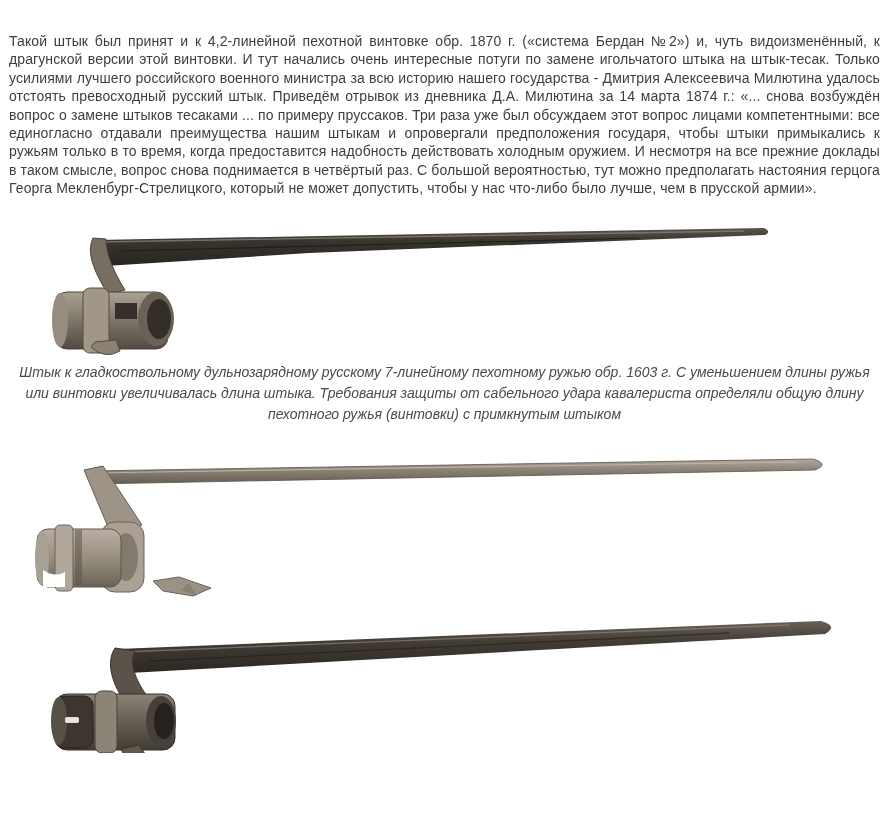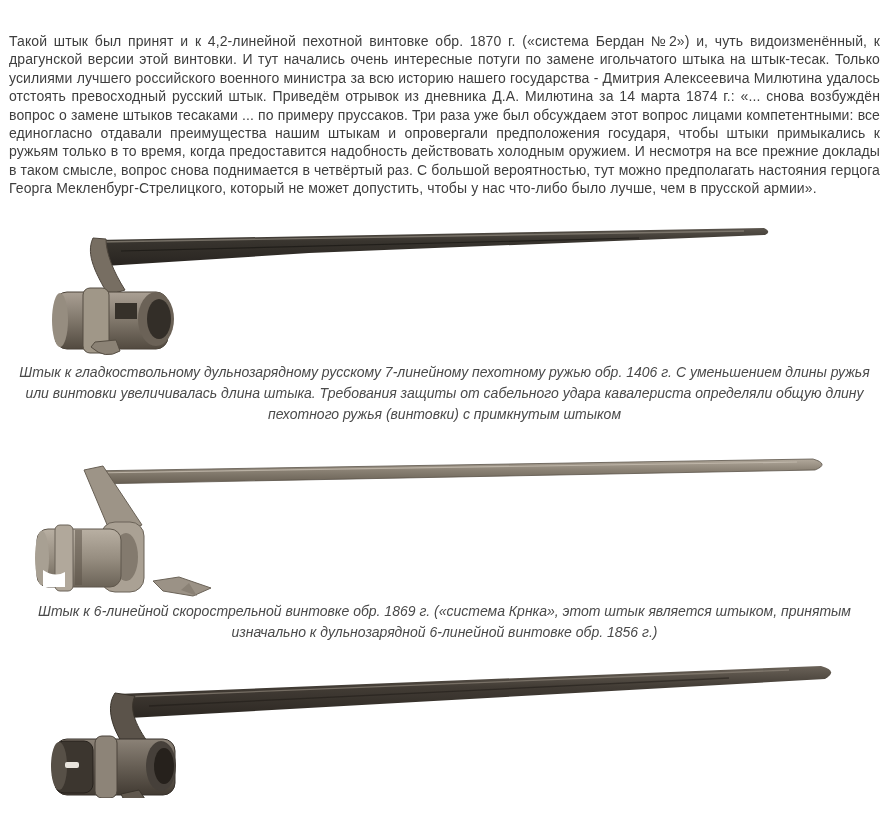--- a/index.html
+++ b/index.html
@@ -80,21 +80,21 @@
       <path d="M84,33 C76,50 88,70 99,90 L116,85 C104,66 97,48 97,34 Z" fill="#776e62" stroke="#4d453c" stroke-width="1"></path>
 
       <rect x="46" y="87" width="113" height="57" rx="12" fill="url(#sock1)" stroke="#4a4238" stroke-width="1"></rect>
       <ellipse cx="51" cy="115" rx="8" ry="27" fill="#968d80"></ellipse>
       <ellipse cx="147" cy="114" rx="18" ry="27" fill="#6b6257"></ellipse>
       <ellipse cx="150" cy="114" rx="12" ry="20" fill="#332e28"></ellipse>
       <rect x="74" y="83" width="26" height="65" rx="7" fill="#a09788" stroke="#554d42" stroke-width="1"></rect>
       <rect x="106" y="98" width="22" height="16" fill="#36312a"></rect>
       <path d="M82,142 Q96,155 111,146 L107,135 L86,137 Z" fill="#8b8275" stroke="#554d42" stroke-width="1"></path>
     </svg>
-    <figcaption>Штык к гладкоствольному дульнозарядному русскому 7-линейному пехотному ружью обр. 1406 г. С уменьшением длины ружья или винтовки увеличивалась длина штыка. Требования защиты от сабельного удара кавалериста определяли общую длину пехотного ружья (винтовки) с примкнутым штыком</figcaption>
+    <figcaption>Штык к гладкоствольному дульнозарядному русскому 7-линейному пехотному ружью обр. 1603 г. С уменьшением длины ружья или винтовки увеличивалась длина штыка. Требования защиты от сабельного удара кавалериста определяли общую длину пехотного ружья (винтовки) с примкнутым штыком</figcaption>
   </figure>
 
   <figure class="fig-2">
     <svg class="fig-img" viewBox="0 0 871 160">
       <defs>
         <linearGradient id="blade2" x1="0" y1="0" x2="0" y2="1">
           <stop offset="0" stop-color="#b2a99c"></stop>
           <stop offset="0.45" stop-color="#8a8174"></stop>
           <stop offset="1" stop-color="#665e52"></stop>
         </linearGradient>
@@ -116,21 +116,20 @@
       <rect x="28" y="91" width="84" height="58" rx="11" fill="url(#sock2)" stroke="#5f574c" stroke-width="1"></rect>
       <ellipse cx="33" cy="120" rx="7" ry="27" fill="#a8a093"></ellipse>
       <rect x="46" y="87" width="18" height="66" rx="5" fill="#b1a89b" stroke="#6b6358" stroke-width="1"></rect>
       <rect x="66" y="92" width="7" height="55" fill="#5c5449" opacity="0.55"></rect>
 
       <path d="M34,149 L34,132 Q46,140 56,134 L56,149 Z" fill="#ffffff"></path>
 
       <path d="M144,143 L170,139 L202,150 L184,158 L154,153 Z" fill="#9b9286" stroke="#6b6358" stroke-width="1"></path>
       <path d="M172,152 L188,158 L180,145 Z" fill="#8a8175"></path>
     </svg>
-    <figcaption>Штык к 6-линейной скорострельной винтовке обр. 1869 г. («система Крнка», этот штык является штыком, принятым изначально к дульнозарядной 6-линейной винтовке обр. 1856 г.)</figcaption>
   </figure>
 
   <figure class="fig-3">
     <svg class="fig-img" viewBox="0 0 871 146">
       <defs>
         <linearGradient id="blade3" x1="0" y1="0" x2="0" y2="1">
           <stop offset="0" stop-color="#6a6258"></stop>
           <stop offset="0.4" stop-color="#423c35"></stop>
           <stop offset="1" stop-color="#2c2722"></stop>
         </linearGradient>

